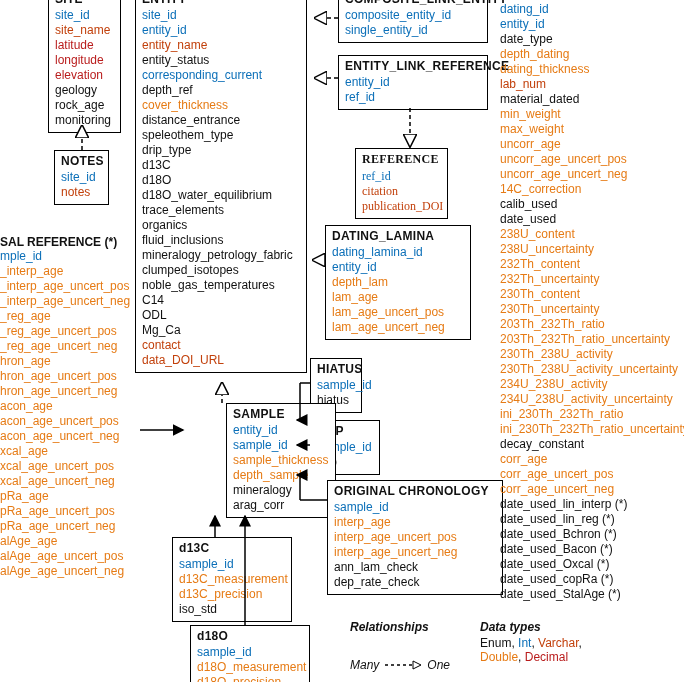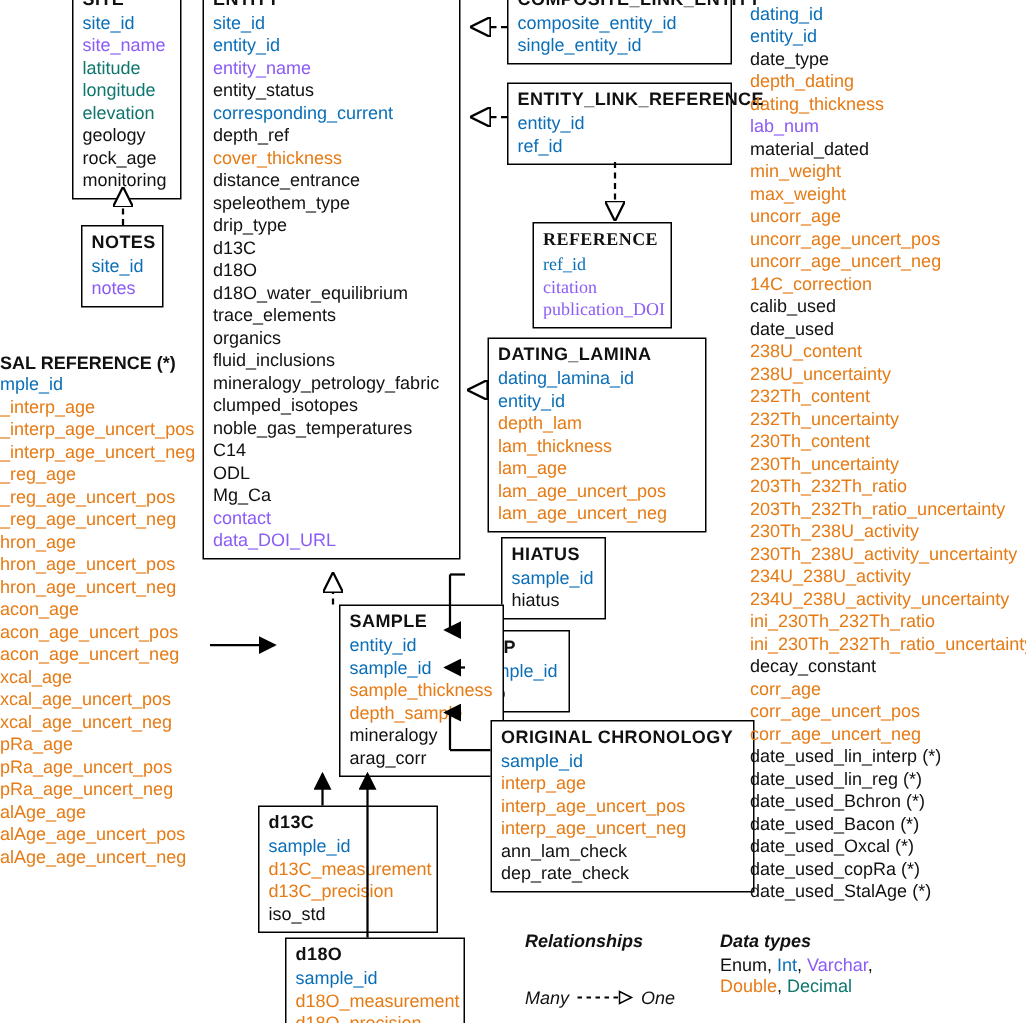--- a/index.html
+++ b/index.html
@@ -35,23 +35,23 @@
   }
   .bare-title {
     font-weight: 700;
     white-space: nowrap;
   }
   .bare-field {
     line-height: 15px;
     white-space: nowrap;
   }
   .c-int   { color: #0b6fb8; }
-  .c-var   { color: #8b5cf6; }
+  .c-var   { color: #c2410c; }
   .c-dbl   { color: #e67b15; }
-  .c-dec   { color: #0f766e; }
+  .c-dec   { color: #b91c1c; }
   .c-enum  { color: #111; }
 
   
   .arrow {
     position: absolute;
     pointer-events: none;
   }
 
   
   .legend {
@@ -152,28 +152,27 @@
       <div class="field c-var">publication_DOI</div>
     </div>
 </div>
 
 <div class="tbl" style="left:325px; top:225px; width:146px;">
   <div class="title">DATING_LAMINA</div>
   <div>
       <div class="field c-int">dating_lamina_id</div>
       <div class="field c-int">entity_id</div>
       <div class="field c-dbl">depth_lam</div>
-      <div class="field c-dbl">lam_thickness</div>
       <div class="field c-dbl">lam_age</div>
       <div class="field c-dbl">lam_age_uncert_pos</div>
       <div class="field c-dbl">lam_age_uncert_neg</div>
     </div>
 </div>
 
-<div class="tbl" style="left:310px; top:358px; width:70px;margin-left:24px;">
+<div class="tbl" style="left:310px; top:358px; width:52px;">
   <div class="title">HIATUS</div>
   <div>
       <div class="field c-int">sample_id</div>
       <div class="field c-enum">hiatus</div>
     </div>
 </div>
 
 <div class="tbl" style="left:310px; top:420px; width:70px;">
   <div class="title">GAP</div>
   <div>

